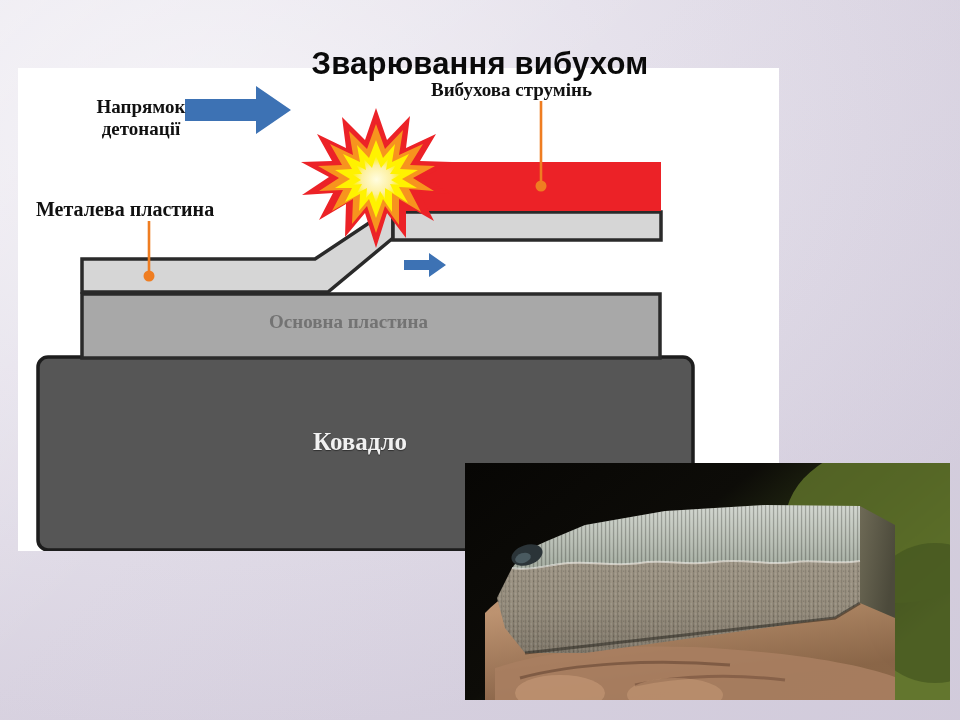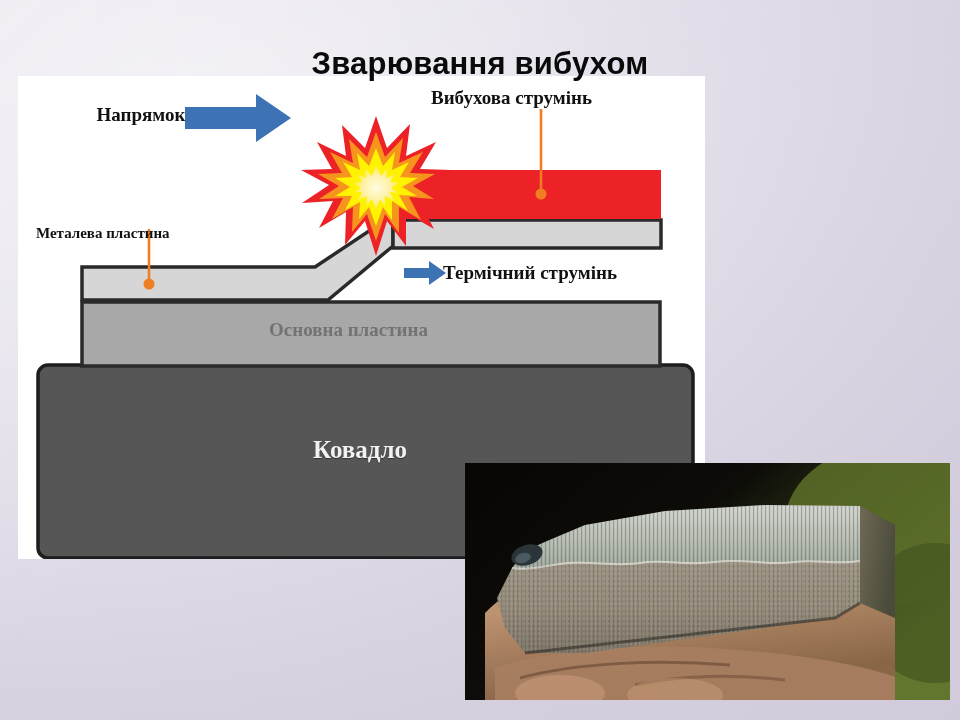--- a/index.html
+++ b/index.html
@@ -42,22 +42,22 @@
     color: #0a0a0a;
     letter-spacing: 0.2px;
     z-index: 6;
     margin-top: 28px;
   }
 
   
   .diagram-panel {
     position: absolute;
     left: 18px;
-    top: 76px;
-    width: 687px;
+    top: 68px;
+    width: 761px;
     height: 483px;
     background: #ffffff;
     z-index: 2;
   }
 
   .diag {
     position: absolute;
     left: 0;
     top: 0;
     width: 687px;
@@ -82,22 +82,21 @@
     font-size: 19px;
   }
   .label-explosive {
     left: 413px;
     top: 11px;
     font-size: 19px;
   }
   .label-metal-plate {
     left: 18px;
     top: 130px;
-    font-size: 15px;
-    margin-top: 19px;
+    font-size: 20px;
   }
   .label-thermal-jet {
     left: 425px;
     top: 186px;
     font-size: 19px;
   }
   .label-base-plate {
     left: 251px;
     top: 243px;
     font-size: 19px;
@@ -198,27 +197,27 @@
       </g>
 
       <g>
         <line x1="523" y1="33" x2="523" y2="115" stroke="#ef7d21" stroke-width="2.6"></line>
         <circle cx="523" cy="118" r="5.5" fill="#ef7d21"></circle>
       </g>
     </svg>
 
     <div class="dlabel label-detonation">
       <div>Напрямок</div>
+      <div>детонації</div>
     </div>
 
     <div class="dlabel label-explosive">Вибухова струмінь</div>
 
     <div class="dlabel label-metal-plate">Металева пластина</div>
 
-    <div class="dlabel label-thermal-jet">Термічний струмінь</div>
 
     <div class="dlabel label-base-plate">Основна пластина</div>
 
     <div class="dlabel label-anvil">Ковадло</div>
   </div>
 
   <div class="photo">
     <svg width="485" height="237" viewBox="0 0 485 237">
       <defs>
         <linearGradient id="bgDark" x1="0" y1="0" x2="1" y2="0.6">

